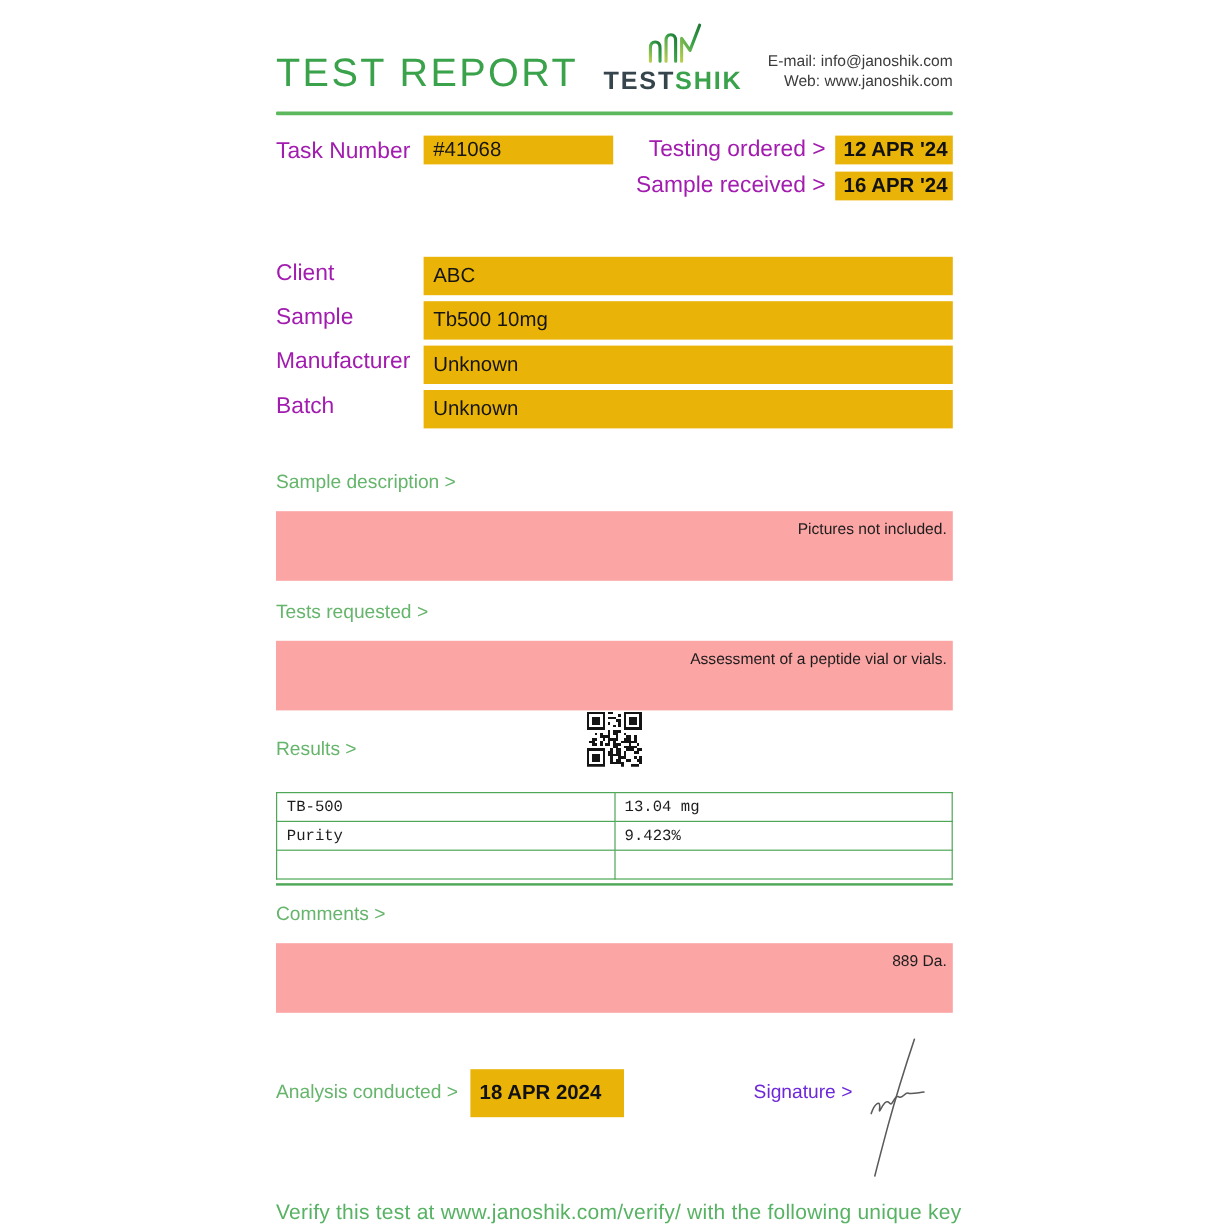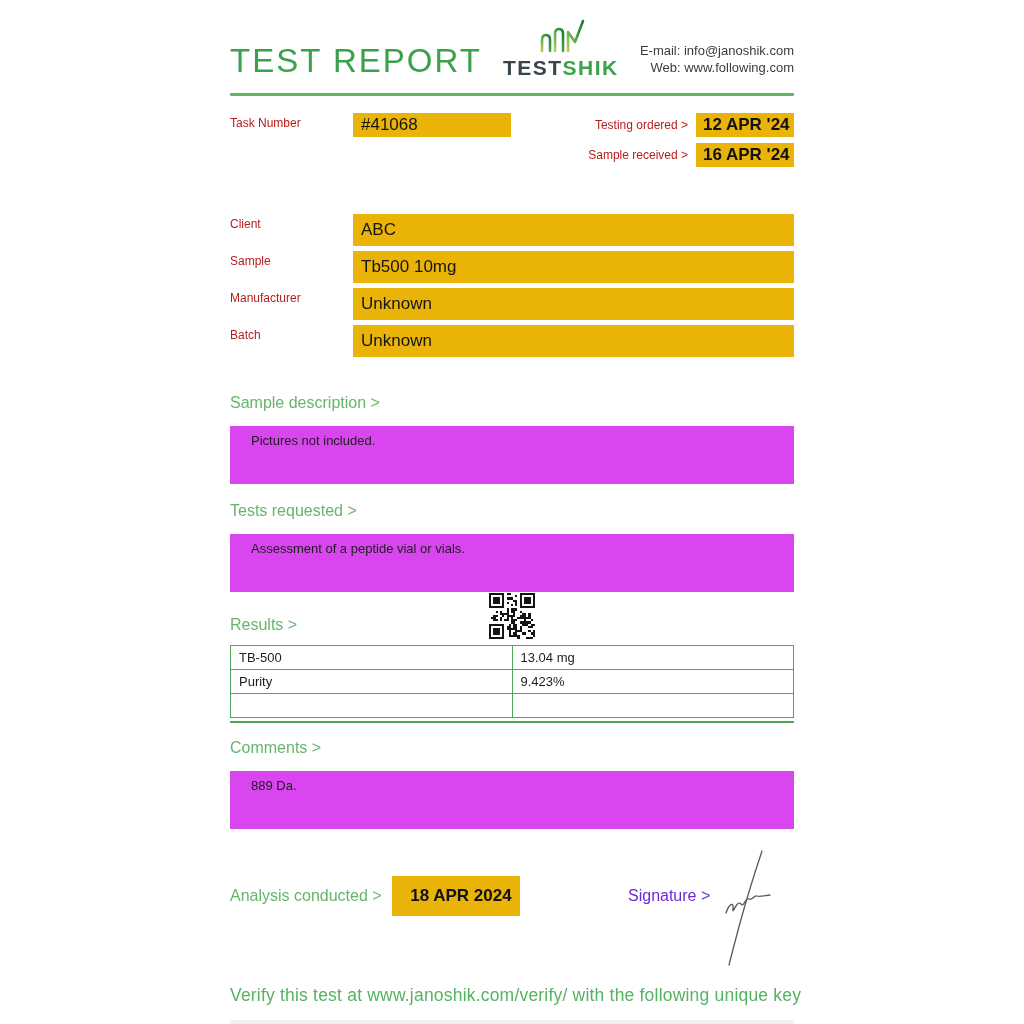--- a/index.html
+++ b/index.html
@@ -18,21 +18,21 @@
     color:#3aa24b; margin-top:28px; white-space:nowrap;
   }
   .logo { text-align:center; margin-top:4px; width:120px; }
   .logo-icon { display:block; margin:0 auto 2px auto; }
   .logo-text { font-size:21px; font-weight:700; letter-spacing:1.5px; white-space:nowrap; }
   .logo-jano { color:#36454c; }
   .logo-shik { color:#3aa24b; }
   .contact { text-align:right; font-size:13px; color:#3c3c3c; margin-top:28px; line-height:17px; }
   .rule { height:3px; background:#5cb85c; margin-top:13px; border-radius:1px; }
   .valbox { background:#eab308; }
-  .lbl { font-size:12px; color:#b91c1c; }
+  .lbl { font-size:19px; color:#a21caf; }
   .bigval { font-size:17px; color:#151515; }
   .boldval { font-size:17px; font-weight:700; color:#111; }
 
   
   .task-section { display:flex; justify-content:space-between; margin-top:17px; }
   .task-left { display:flex; align-items:flex-start; }
   .task-left .lbl { margin-top:3px; width:123px; }
   .tasknum { width:158px; padding:2px 8px; font-size:17px; }
   .dates { }
   .date-row { display:flex; align-items:center; justify-content:flex-end; margin-bottom:6px; }
@@ -41,42 +41,42 @@
 
   
   .info { margin-top:41px; }
   .info-row { display:flex; align-items:flex-start; margin-bottom:5px; }
   .info-row .lbl { width:123px; margin-top:3px; }
   .info-val { flex:1; padding:6px 8px; min-height:24px; }
 
   
   .sec-head { font-size:16px; color:#66b56c; }
   .sec-box {
-    background:#d946ef; height:58px; margin-top:14px;
-    padding:7px 21px; font-size:13px; color:#1d1d1d;
+    background:#fca5a5; height:58px; margin-top:14px;
+    padding:7px 5px; font-size:13px; color:#1d1d1d;text-align:right;
   }
   .sec-sample { margin-top:37px; }
   .sec-tests  { margin-top:18px; }
 
   
   .results-head { position:relative; height:50px; }
   .results-head .sec-head { position:absolute; left:0; bottom:8px; }
   .qr { position:absolute; left:50%; transform:translateX(-50%); top:1px; }
-  table.results { width:100%; border-collapse:collapse; table-layout:fixed; margin-top:3px; }
+  table.results { width:100%; border-collapse:collapse; table-layout:fixed; margin-top:18px;font-family:Liberation Mono, monospace; }
   table.results td {
     border:1px solid #4ea657; height:24px; font-size:13px;
     padding:0 0 0 8px; vertical-align:middle; color:#1d1d1d;
   }
   .results-underline { height:2px; background:#4ea657; margin-top:3px; }
 
   
   .sec-comments { margin-top:16px; }
 
   
-  .analysis-row { display:flex; align-items:center; margin-top:54px; position:relative; height:26px;text-align:right; }
+  .analysis-row { display:flex; align-items:center; margin-top:54px; position:relative; height:26px; }
   .analysis-lbl { font-size:16px; color:#66b56c; margin-right:10px; }
   .analysisbox { width:128px; padding:10px 8px; white-space:nowrap; }
   .sig-lbl { position:absolute; left:398px; top:4px; font-size:16px; color:#6d28d9; }
   .signature { position:absolute; left:482px; top:-34px; }
 
   
   .verify { margin-top:76px; font-size:17.5px; color:#57b263; letter-spacing:0.2px; white-space:nowrap; }
   .keybox {
     background:#f0f0f0; margin-top:14px; height:34px;
     display:flex; align-items:center; justify-content:center;
@@ -102,21 +102,21 @@
         <g fill="none" stroke="url(#lg)" stroke-width="2.6" stroke-linecap="round" stroke-linejoin="round">
           <path d="M7,33 L7,22 Q7,17 11,17 Q15,17 15,22 L15,33"></path>
           <path d="M20,33 L20,16 Q20,11 24,11 Q28,11 28,16 L28,33"></path>
           <path d="M33,33 L33,14 L40,24 L48,3"></path>
         </g>
       </svg>
       <div class="logo-text"><span class="logo-jano">TEST</span><span class="logo-shik">SHIK</span></div>
     </div>
     <div class="contact">
       <div>E-mail: info@janoshik.com</div>
-      <div>Web: www.following.com</div>
+      <div>Web: www.janoshik.com</div>
     </div>
   </div>
   <div class="rule"></div>
 
   <div class="task-section">
     <div class="task-left">
       <span class="lbl">Task Number</span>
       <span class="valbox tasknum bigval">#41068</span>
     </div>
     <div class="dates">

